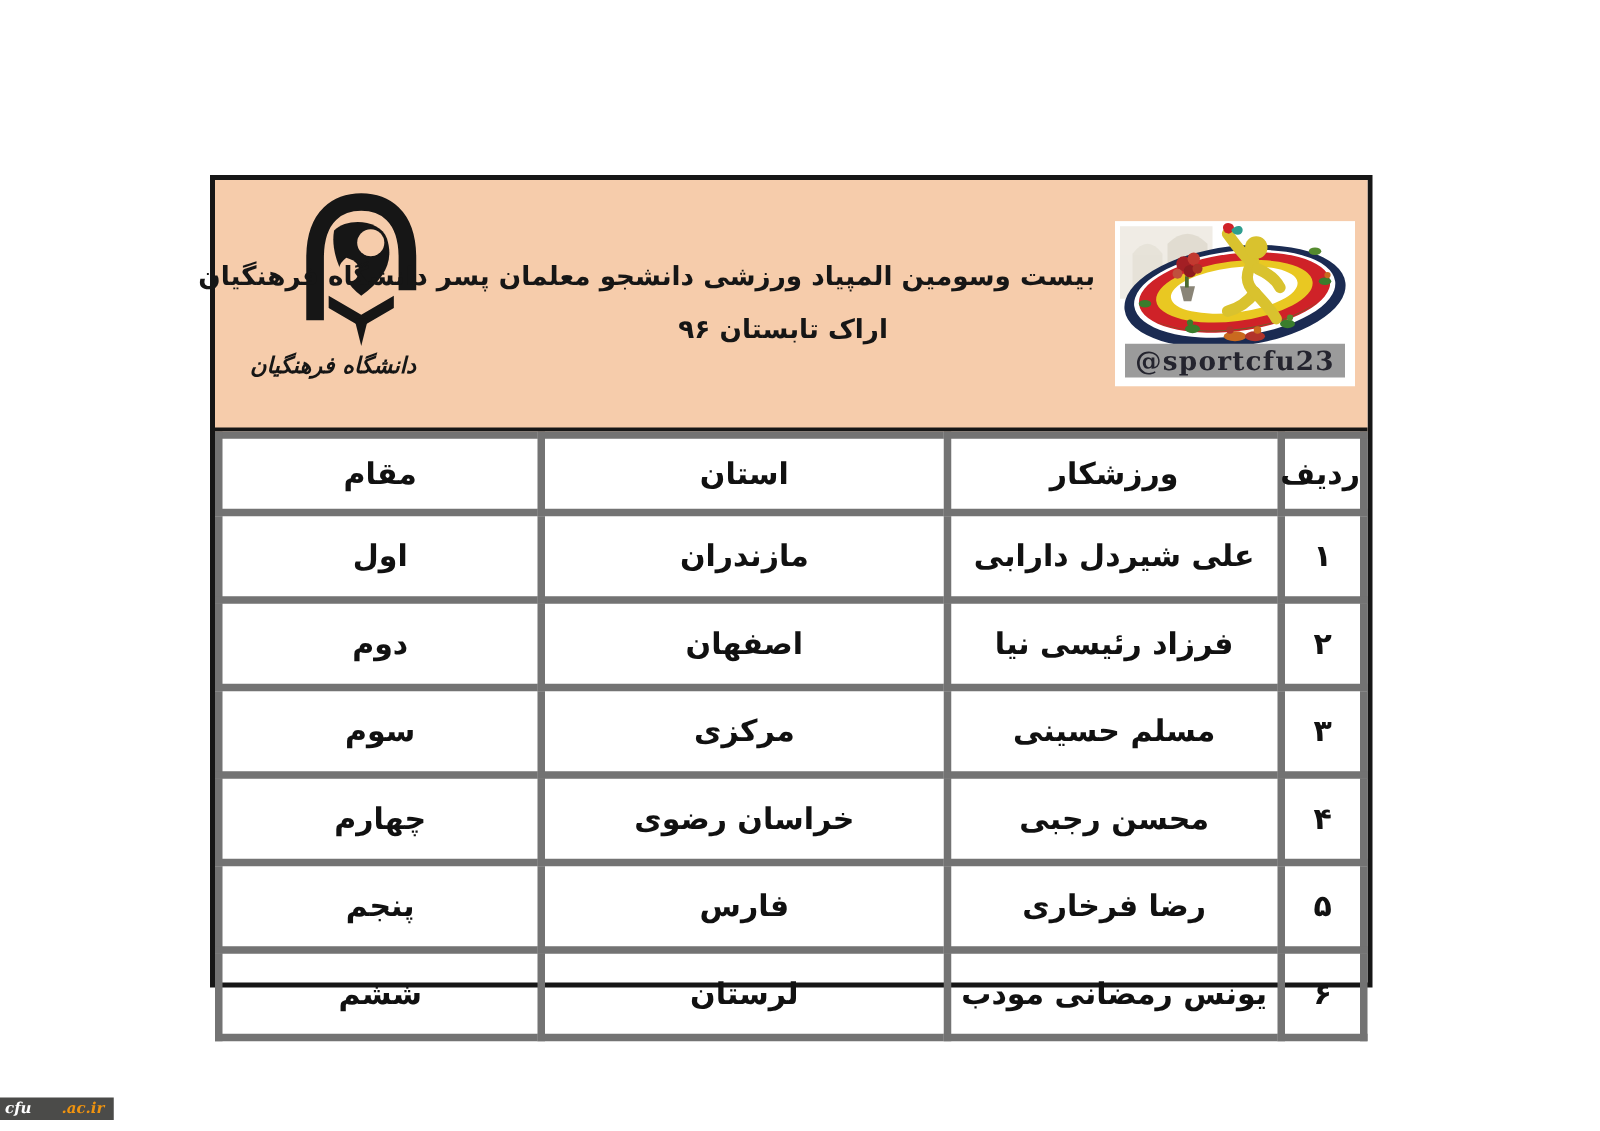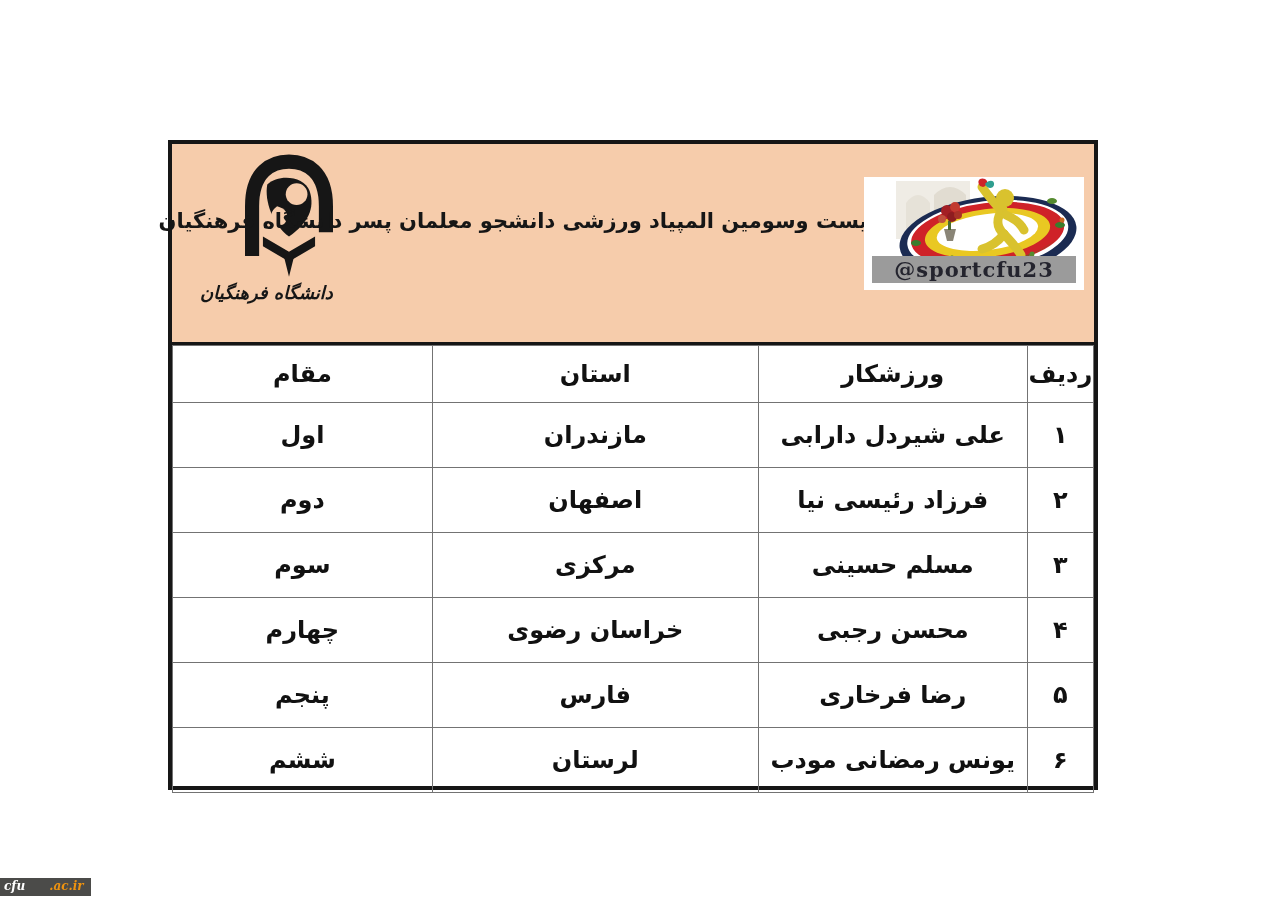--- a/index.html
+++ b/index.html
@@ -23,35 +23,35 @@
   .uni-logo-caption{
     direction:rtl;font-size:18px;font-weight:bold;font-style:italic;
     margin-top:2px;letter-spacing:-1px;
   }
   .titles{
     position:absolute;left:205px;right:218px;top:56px;text-align:center;
     direction:rtl;font-weight:bold;
   }
   .title-line{font-size:21px;line-height:42px;white-space:nowrap;}
   .sport-card{
-    position:absolute;right:10px;top:33px;width:192px;height:113px;background:#ffffff;padding-left:28px;
+    position:absolute;right:10px;top:33px;width:192px;height:132px;background:#ffffff;
   }
   .sport-card svg{display:block;}
   .handle-bar{
     position:absolute;left:8px;right:8px;bottom:7px;height:27px;background:#9b9b9b;
     display:flex;align-items:center;justify-content:center;
     font-family:"DejaVu Serif", serif;font-weight:bold;font-size:21px;color:#24242e;
     letter-spacing:1px;
   }
   
   table.results{
     width:100%;border-collapse:collapse;direction:rtl;table-layout:fixed;
   }
   table.results th, table.results td{
-    border:1px solid #737373;text-align:center;vertical-align:middle;
+    border:6px solid #737373;text-align:center;vertical-align:middle;
     font-weight:bold;color:#111111;padding:0;
   }
   table.results th{height:56px;font-size:24px;}
   table.results td{height:64px;font-size:24px;}
   col.c-radif{width:7.2%;}
   col.c-varzeshkar{width:29.2%;}
   col.c-ostan{width:35.4%;}
   col.c-maqam{width:28.2%;}
   
   .watermark{
@@ -82,20 +82,21 @@
 
         <path d="M36,76 L60,90 L84,76 L84,85 L60,99 L36,85 Z" fill="#161616"></path>
 
         <path d="M55,93 L60,113 L65,93 Z" fill="#161616"></path>
       </svg>
       <div class="uni-logo-caption" dir="rtl">دانشگاه فرهنگیان</div>
     </div>
 
     <div class="titles">
       <div class="title-line">بیست وسومین المپیاد ورزشی دانشجو معلمان پسر دانشگاه فرهنگیان</div>
+      <div class="title-line">اراک تابستان ۹۶</div>
     </div>
 
     <div class="sport-card">
       <svg width="192" height="104" viewBox="0 0 192 104">
         <rect x="0" y="0" width="192" height="104" fill="#ffffff"></rect>
 
         <g opacity="0.45">
           <rect x="4" y="4" width="74" height="58" fill="#ddd6c6"></rect>
           <path d="M14,62 L14,26 Q26,10 38,26 L38,62 Z" fill="#c9c0ab"></path>
           <path d="M42,62 L42,18 Q58,2 74,18 L74,62 Z" fill="#bdb29a"></path>

